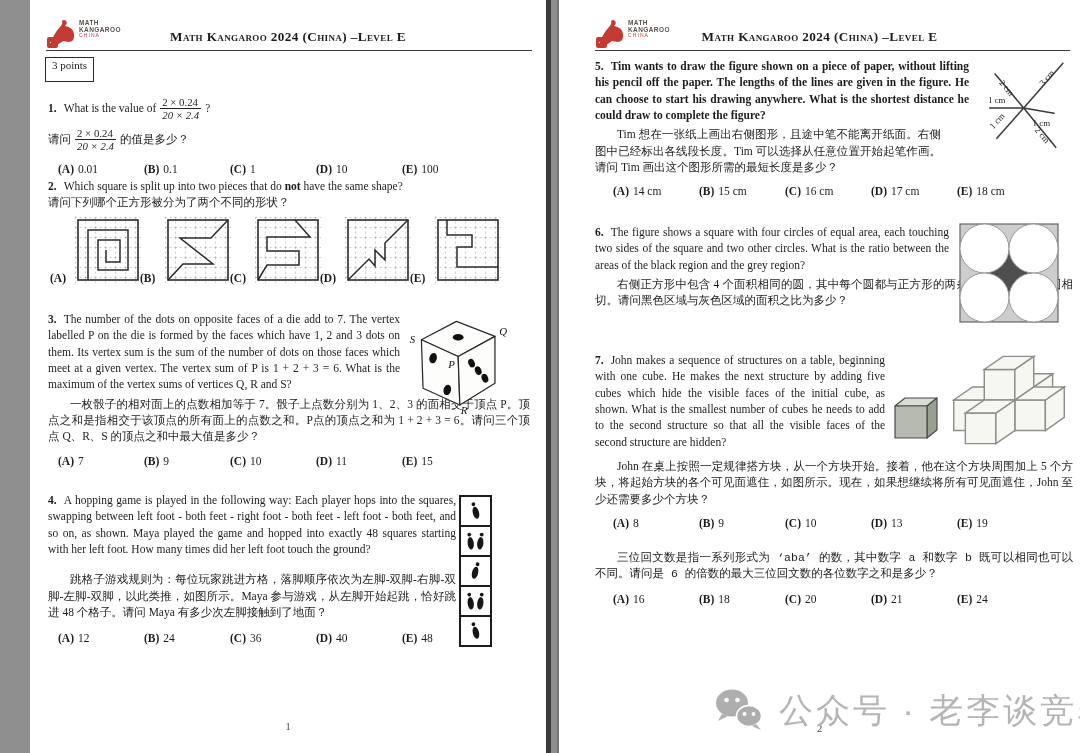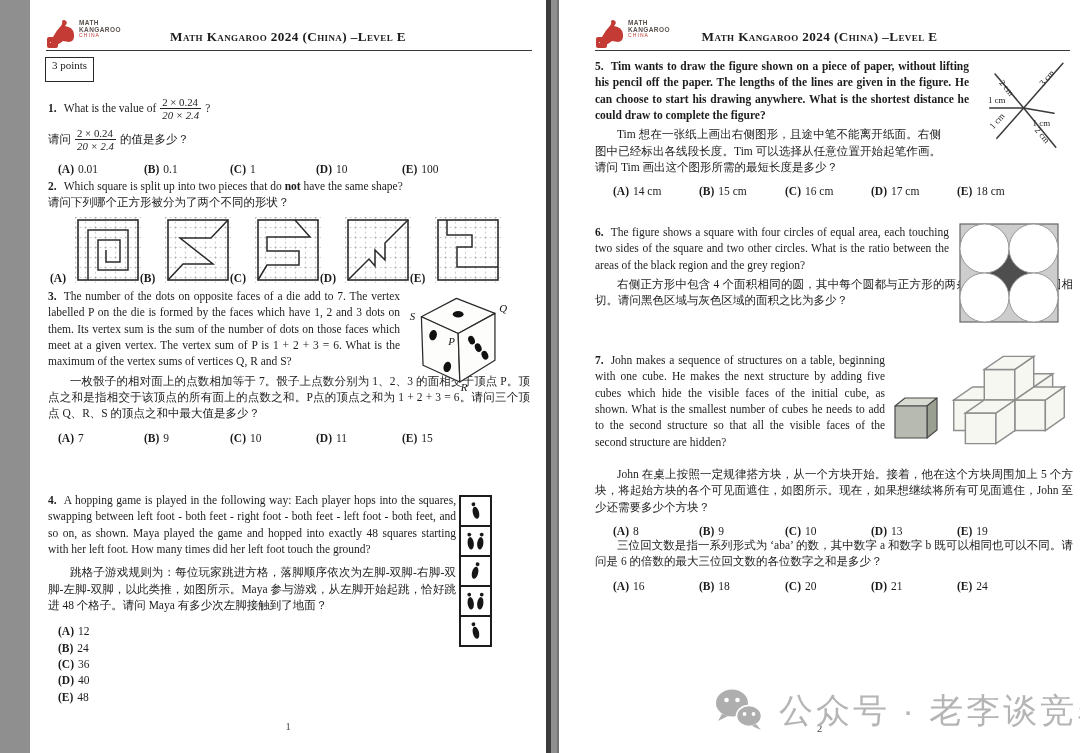--- a/index.html
+++ b/index.html
@@ -173,21 +173,21 @@
           <rect x="0" y="0" width="66" height="66" fill="url(#grid10)"></rect>
           <rect x="3" y="3" width="60" height="60" fill="none" stroke="#2a2a2a" stroke-width="1.6"></rect>
           <g transform="translate(3,3)">
               <path d="M9 0 L9 15 L34 15 L34 27 L19 27 L19 47 L60 47" fill="none" stroke="#2a2a2a" stroke-width="1.5"></path>
             </g>
         </svg>
       </div>
     </div>
   </div>
 
-  <div class="q" id="q3" style="left:18px;top:288px;width:482px;">
+  <div class="q" id="q3" style="left:18px;top:311px;width:482px;">
     <p class="en" style="width:352px;">
       <b class="qnum">3.</b><span>The number of the dots on opposite faces of a die add to 7.  The vertex labelled P on the die is formed by the faces which have 1, 2 and 3 dots on them.  Its vertex sum is the sum of the number of dots on those faces which meet at a given vertex.  The vertex sum of P is 1 + 2 + 3 = 6.  What is the maximum of the vertex sums of vertices Q, R and S?</span>
     </p>
     <p class="cn ind" style="margin-top:3px;">一枚骰子的相对面上的点数相加等于 7。骰子上点数分别为 1、2、3 的面相交于顶点 P。顶点之和是指相交于该顶点的所有面上的点数之和。P点的顶点之和为 1 + 2 + 3 = 6。请问三个顶点 Q、R、S 的顶点之和中最大值是多少？</p>
     <div class="opts">
         <span class="opt"><b>(A)</b><span>7</span></span>
         <span class="opt"><b>(B)</b><span>9</span></span>
         <span class="opt"><b>(C)</b><span>10</span></span>
         <span class="opt"><b>(D)</b><span>11</span></span>
         <span class="opt"><b>(E)</b><span>15</span></span>
@@ -212,22 +212,22 @@
         <text class="die-label" x="48" y="66">P</text>
         <text class="die-label" x="63" y="121">R</text>
       </svg>
     </div>
   </div>
 
   <div class="q" id="q4" style="left:18px;top:492px;width:482px;">
     <p class="en" style="width:408px;">
       <b class="qnum">4.</b><span>A hopping game is played in the following way:  Each player hops into the squares, swapping between left foot - both feet - right foot - both feet - left foot - both feet, and so on, as shown.  Maya played the game and hopped into exactly 48 squares starting with her left foot.  How many times did her left foot touch the ground?</span>
     </p>
-    <p class="cn ind" style="width:408px;margin-top:7px;">跳格子游戏规则为：每位玩家跳进方格，落脚顺序依次为左脚-双脚-右脚-双脚-左脚-双脚，以此类推，如图所示。Maya 参与游戏，从左脚开始起跳，恰好跳进 48 个格子。请问 Maya 有多少次左脚接触到了地面？</p>
-    <div class="opts" style="margin-top:10px;flex-direction:column;">
+    <p class="cn ind" style="width:408px;margin-top:14px;">跳格子游戏规则为：每位玩家跳进方格，落脚顺序依次为左脚-双脚-右脚-双脚-左脚-双脚，以此类推，如图所示。Maya 参与游戏，从左脚开始起跳，恰好跳进 48 个格子。请问 Maya 有多少次左脚接触到了地面？</p>
+    <div class="opts" style="margin-top:10px;">
         <span class="opt"><b>(A)</b><span>12</span></span>
         <span class="opt"><b>(B)</b><span>24</span></span>
         <span class="opt"><b>(C)</b><span>36</span></span>
         <span class="opt"><b>(D)</b><span>40</span></span>
         <span class="opt"><b>(E)</b><span>48</span></span>
       </div>
     <div class="figabs" style="left:410px;top:3px;">
       <svg width="36" height="153">
         <g fill="#fff" stroke="#1c1c1c" stroke-width="2">
           <rect x="2" y="1" width="31" height="30"></rect>
@@ -319,21 +319,21 @@
           <circle cx="76.5" cy="75.5" r="24.5"></circle>
         </g>
       </svg>
     </div>
   </div>
 
   <div class="q" id="q7" style="left:36px;top:352px;width:478px;">
     <p class="en" style="width:290px;">
       <b class="qnum">7.</b><span>John makes a sequence of structures on a table, beginning with one cube.  He makes the next structure by adding five cubes which hide the visible faces of the initial cube, as shown.  What is the smallest number of cubes he needs to add to the second structure so that all the visible faces of the second structure are hidden?</span>
     </p>
-    <p class="cn ind" style="margin-top:16px;">John 在桌上按照一定规律搭方块，从一个方块开始。接着，他在这个方块周围加上 5 个方块，将起始方块的各个可见面遮住，如图所示。现在，如果想继续将所有可见面遮住，John 至少还需要多少个方块？</p>
+    <p class="cn ind" style="margin-top:8px;">John 在桌上按照一定规律搭方块，从一个方块开始。接着，他在这个方块周围加上 5 个方块，将起始方块的各个可见面遮住，如图所示。现在，如果想继续将所有可见面遮住，John 至少还需要多少个方块？</p>
     <div class="opts">
         <span class="opt"><b>(A)</b><span>8</span></span>
         <span class="opt"><b>(B)</b><span>9</span></span>
         <span class="opt"><b>(C)</b><span>10</span></span>
         <span class="opt"><b>(D)</b><span>13</span></span>
         <span class="opt"><b>(E)</b><span>19</span></span>
       </div>
     <div class="figabs" style="left:292px;top:34px;">
       <svg width="52" height="54">
         <g stroke="#4a4a4a" stroke-width="1.2" stroke-linejoin="round">
@@ -369,21 +369,21 @@
 
           <path d="M29 102 L50 102 L50 81 L29 81 Z"></path>
             <path d="M50 102 L63 93 L63 72 L50 81 Z"></path>
             <path d="M29 81 L50 81 L63 72 L42 72 Z"></path>
         </g>
       </svg>
     </div>
   </div>
 
   <div class="q" id="q8" style="left:36px;top:533px;width:478px;">
-    <p class="cn ind" style="margin-top:4px;">三位回文数是指一系列形式为 ‘aba’ 的数，其中数字 a 和数字 b 既可以相同也可以不同。请问是 6 的倍数的最大三位回文数的各位数字之和是多少？</p>
+    <p class="cn ind" style="margin-top:17px;font-family:Liberation Mono, monospace;">三位回文数是指一系列形式为 ‘aba’ 的数，其中数字 a 和数字 b 既可以相同也可以不同。请问是 6 的倍数的最大三位回文数的各位数字之和是多少？</p>
     <div class="opts">
         <span class="opt"><b>(A)</b><span>16</span></span>
         <span class="opt"><b>(B)</b><span>18</span></span>
         <span class="opt"><b>(C)</b><span>20</span></span>
         <span class="opt"><b>(D)</b><span>21</span></span>
         <span class="opt"><b>(E)</b><span>24</span></span>
       </div>
   </div>
 
   <div class="pagenum" style="bottom:19px;">2</div>

